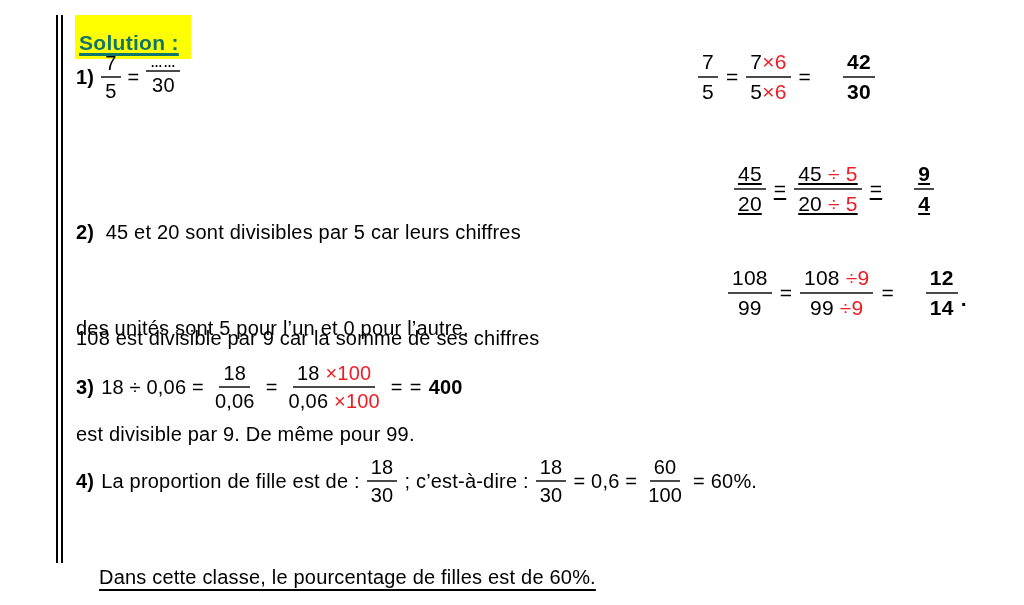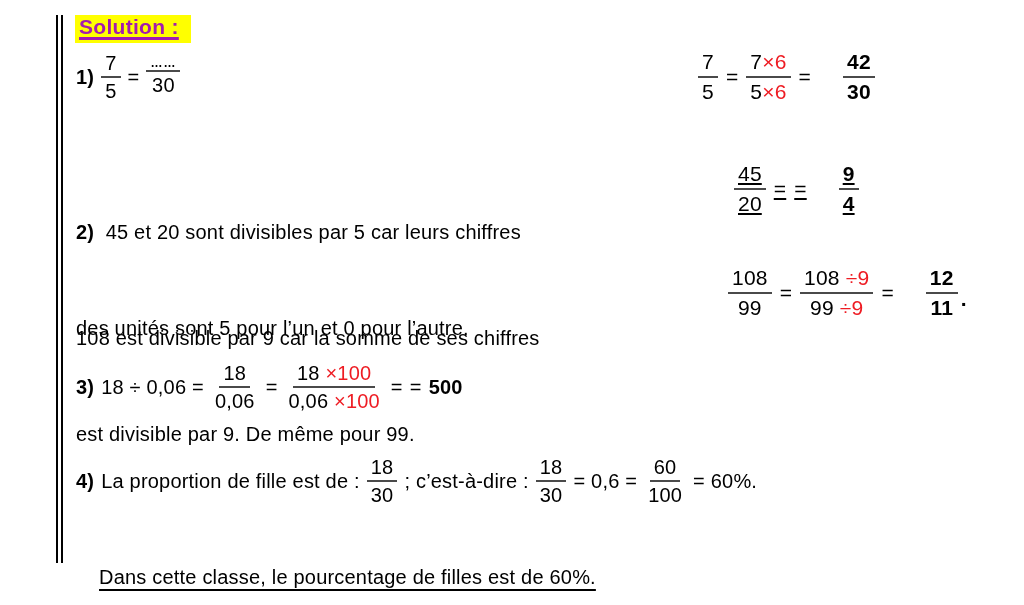--- a/index.html
+++ b/index.html
@@ -10,23 +10,23 @@
   }
   .page{position:relative;width:1024px;height:605px;overflow:hidden;background:#fff;}
 
   .vrule{
     position:absolute;left:56px;top:15px;height:548px;width:0;
     border-left:7px double #000;
   }
 
   .title{
     position:absolute;left:75px;top:15px;
-    background:#ffff00;color:#a21caf;
+    background:#ffff00;color:#0f766e;
     font-weight:700;font-size:21px;letter-spacing:.3px;
-    padding:0 12px 4px 4px;
+    padding:16px 12px 4px 4px;
     text-decoration:underline;text-decoration-thickness:2.5px;text-underline-offset:3px;
   }
 
   .row{
     position:absolute;display:flex;align-items:center;gap:7px;
     font-size:20px;letter-spacing:.2px;white-space:pre;
   }
   .para{
     position:absolute;font-size:20px;line-height:32px;letter-spacing:.2px;white-space:pre;
   }
@@ -96,20 +96,24 @@
     <div><span class="b">2)</span><span>  45 et 20 sont divisibles par 5 car leurs chiffres</span></div>
     <div>des unités sont 5 pour l’un et 0 pour l’autre.</div>
   </div>
 
   <div class="row eqn" style="left:734px;top:162px;text-decoration:underline;">
     <span class="frac">
       <span class="num">45</span>
       <span class="den">20</span>
     </span>
     <span>=</span>
+    <span class="frac">
+      <span class="num"><span>45</span><span class="red"> ÷ 5</span></span>
+      <span class="den"><span>20</span><span class="red"> ÷ 5</span></span>
+    </span>
     <span>=</span>
     <span class="frac bold">
       <span class="num">9</span>
       <span class="den">4</span>
     </span>
   </div>
 
   <div class="para" style="left:76px;top:258px;">
     <div>108 est divisible par 9 car la somme de ses chiffres</div>
     <div>est divisible par 9. De même pour 99.</div>
@@ -121,40 +125,40 @@
       <span class="den">99</span>
     </span>
     <span>=</span>
     <span class="frac">
       <span class="num"><span>108</span><span class="red"> ÷9</span></span>
       <span class="den"><span>99</span><span class="red"> ÷9</span></span>
     </span>
     <span>=</span>
     <span class="frac bold">
       <span class="num">12</span>
-      <span class="den">11</span>
+      <span class="den">14</span>
     </span>
     <span class="tail-dot">.</span>
   </div>
 
   <div class="row" style="left:76px;top:362px;">
     <span class="b">3)</span>
     <span>18 ÷ 0,06 =</span>
     <span class="frac">
       <span class="num">18</span>
       <span class="den">0,06</span>
     </span>
     <span>=</span>
     <span class="frac">
       <span class="num"><span>18</span><span class="red"> ×100</span></span>
       <span class="den"><span>0,06</span><span class="red"> ×100</span></span>
     </span>
     <span>=</span>
     <span>=</span>
-    <span class="b">500</span>
+    <span class="b">400</span>
   </div>
 
   <div class="row" style="left:76px;top:456px;">
     <span class="b">4)</span>
     <span>La proportion de fille est de :</span>
     <span class="frac">
       <span class="num">18</span>
       <span class="den">30</span>
     </span>
     <span>; c’est-à-dire :</span>

